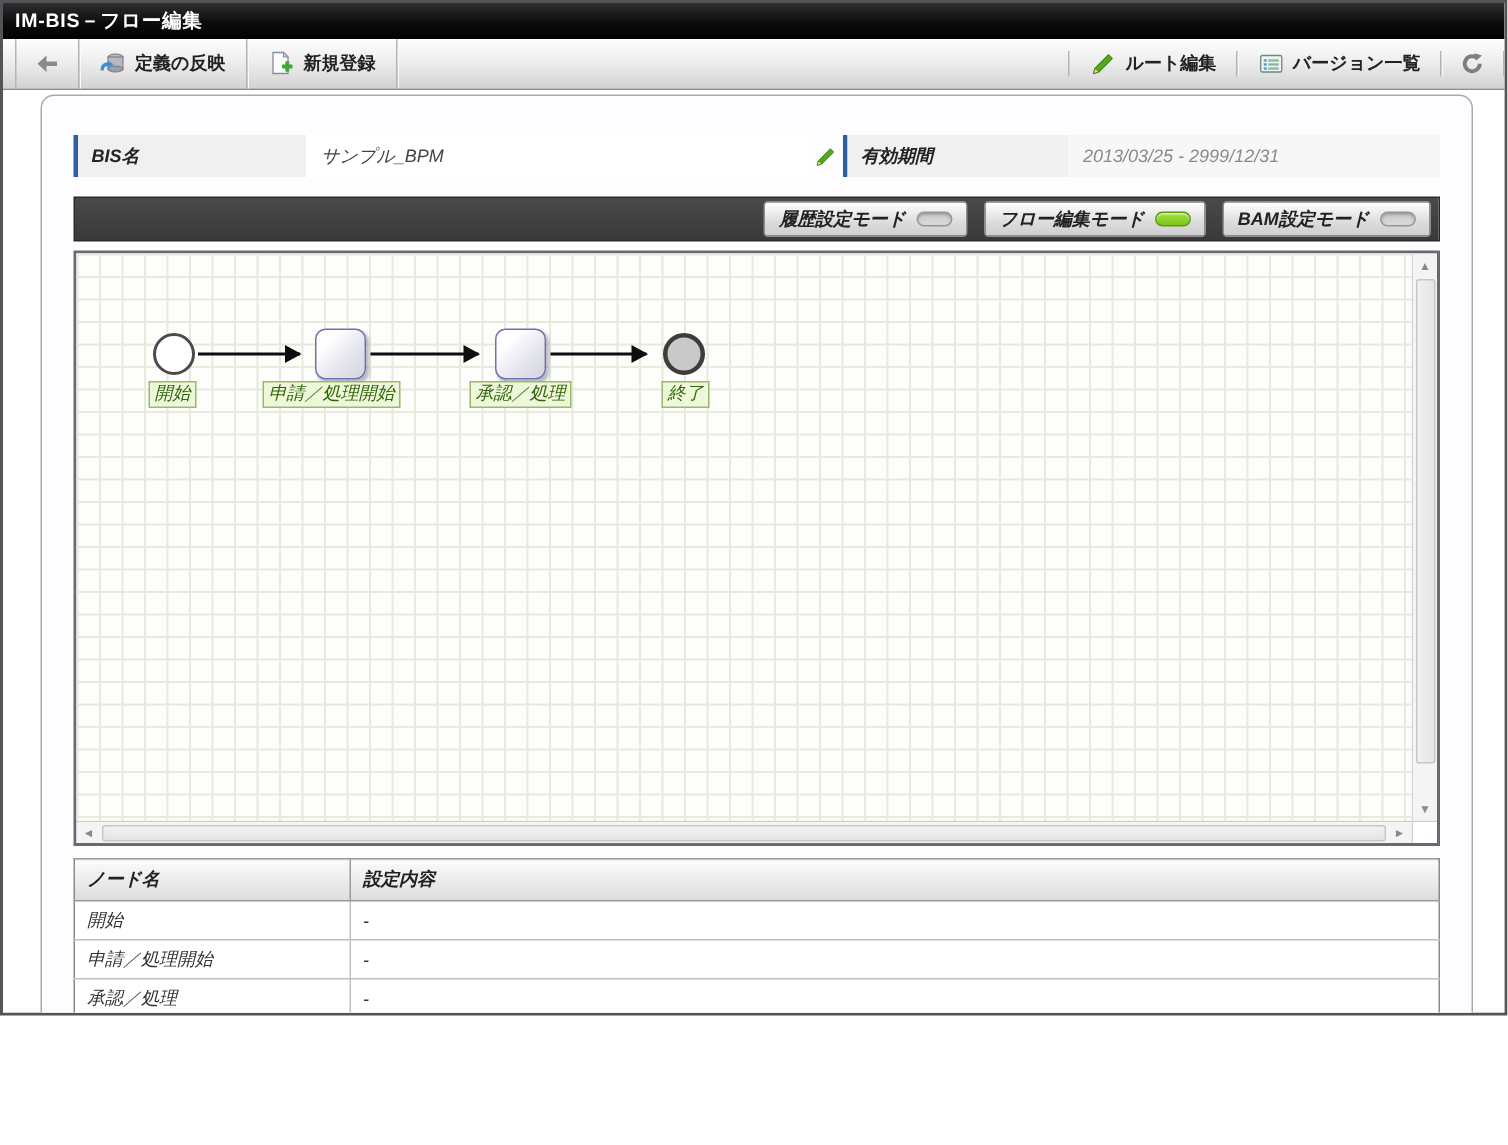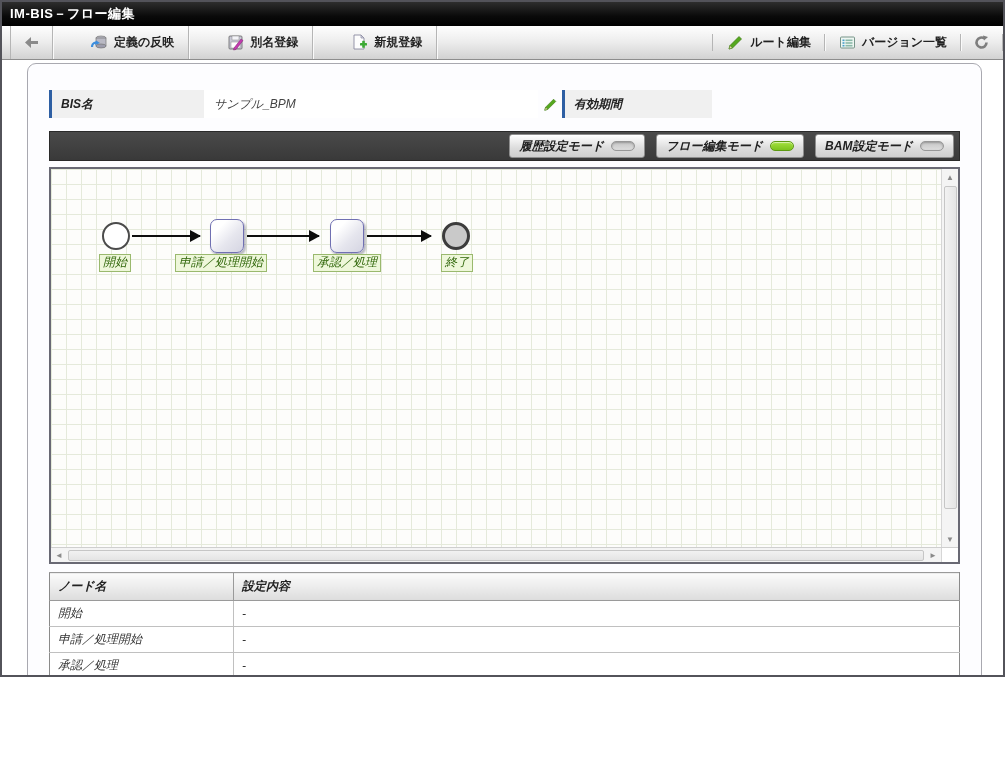--- a/index.html
+++ b/index.html
@@ -3,21 +3,21 @@
 <meta charset="utf-8">
 <style>
   * { margin:0; padding:0; box-sizing:border-box; }
   html,body { width:1005px; height:763px; font-family:"Liberation Sans","DejaVu Sans",sans-serif; }
   .window { width:1005px; height:677px; border:2px solid #53535a; background:#fff; display:flex; flex-direction:column; overflow:hidden; }
 
   
   .titlebar { height:24px; background:linear-gradient(180deg,#2e2e2e 0%,#0a0a0a 60%,#000 100%); color:#fff; font-size:13px; font-weight:bold; display:flex; align-items:center; padding-left:8px; flex:0 0 auto; letter-spacing:.5px; }
 
   
-  .toolbar { height:34px; background:linear-gradient(180deg,#fefefe 0%,#ececec 50%,#d2d2d2 100%); border-bottom:1px solid #8d8d8d; display:flex; align-items:stretch; flex:0 0 auto;gap:24px; }
+  .toolbar { height:34px; background:linear-gradient(180deg,#fefefe 0%,#ececec 50%,#d2d2d2 100%); border-bottom:1px solid #8d8d8d; display:flex; align-items:stretch; flex:0 0 auto; }
   .tb-btn { display:flex; align-items:center; gap:6px; padding:0 14px; font-size:12px; font-weight:bold; color:#222; border-right:1px solid #b5b5b5; box-shadow:1px 0 0 #fafafa; cursor:pointer; }
   .tb-btn.icon-only { padding:0 12px; }
   .tb-btn:first-child { border-left:1px solid #b5b5b5; margin-left:8px; }
   .tb-spacer { flex:1; }
   .tb-right { display:flex; align-items:center; }
   .tb-right .tb-btn { border-left:1px solid #b5b5b5; border-right:none; margin-left:-1px; }
   .tb-right .tb-btn:last-child { border-right:1px solid #b5b5b5; }
   .tb-icon { width:17px; height:17px; flex:0 0 auto; }
 
   
@@ -109,29 +109,20 @@
         <ellipse cx="10" cy="4" rx="5" ry="2" fill="#b9b9c4" stroke="#777" stroke-width=".7"></ellipse>
         <rect x="5" y="4" width="10" height="8" fill="#b9b9c4" stroke="#777" stroke-width=".7"></rect>
         <ellipse cx="10" cy="12" rx="5" ry="2" fill="#9c9cac" stroke="#777" stroke-width=".7"></ellipse>
         <path d="M1 13 C1 9 4 8 7 9" fill="none" stroke="#3b8ede" stroke-width="2.2"></path>
         <path d="M5 6.5 L9 9 L4 11 Z" fill="#3b8ede"></path>
       </svg>
       <span>定義の反映</span>
     </div>
     <div class="tb-btn">
       <svg class="tb-icon" viewBox="0 0 17 17">
-        <rect x="2" y="2" width="13" height="13" rx="1" fill="#c9c9d6" stroke="#666" stroke-width=".8"></rect>
-        <rect x="5" y="2" width="7" height="4" fill="#f4f4f8" stroke="#888" stroke-width=".5"></rect>
-        <rect x="4" y="8" width="9" height="6" fill="#fff" stroke="#888" stroke-width=".5"></rect>
-        <path d="M7 14 L14 5 L16 6.5 L9 15.5 L6.5 16 Z" fill="#c33bb0" stroke="#7c1f6e" stroke-width=".5"></path>
-      </svg>
-      <span>別名登録</span>
-    </div>
-    <div class="tb-btn">
-      <svg class="tb-icon" viewBox="0 0 17 17">
         <path d="M3 1 L10 1 L13 4 L13 15 L3 15 Z" fill="#fdfdfd" stroke="#8a8aa0" stroke-width=".9"></path>
         <path d="M10 1 L10 4 L13 4 Z" fill="#d8d8e4" stroke="#8a8aa0" stroke-width=".7"></path>
         <rect x="9" y="9" width="7" height="2.6" rx=".6" fill="#3daa35"></rect>
         <rect x="11.2" y="6.8" width="2.6" height="7" rx=".6" fill="#3daa35"></rect>
       </svg>
       <span>新規登録</span>
     </div>
     <div class="tb-spacer"></div>
     <div class="tb-right">
       <div class="tb-btn">
@@ -173,20 +164,21 @@
           <div class="pencil-box">
             <svg width="15" height="15" viewBox="0 0 17 17">
               <path d="M2 15 L3 11.5 L12 2.5 L14.5 5 L5.5 14 Z" fill="#55a81e" stroke="#3c7a11" stroke-width=".7"></path>
               <path d="M2 15 L3 11.5 L5.5 14 Z" fill="#e8d9a8" stroke="#3c7a11" stroke-width=".5"></path>
             </svg>
           </div>
         </div>
         <div class="fgroup g2">
           <div class="fbar"></div>
           <div class="flabel">有効期間</div>
+          <div class="fvalue">2013/03/25 - 2999/12/31</div>
         </div>
       </div>
 
       <div class="modebar">
         <div class="mode-btn">
           <span>履歴設定モード</span>
           <span class="pill off"></span>
         </div>
         <div class="mode-btn">
           <span>フロー編集モード</span>

